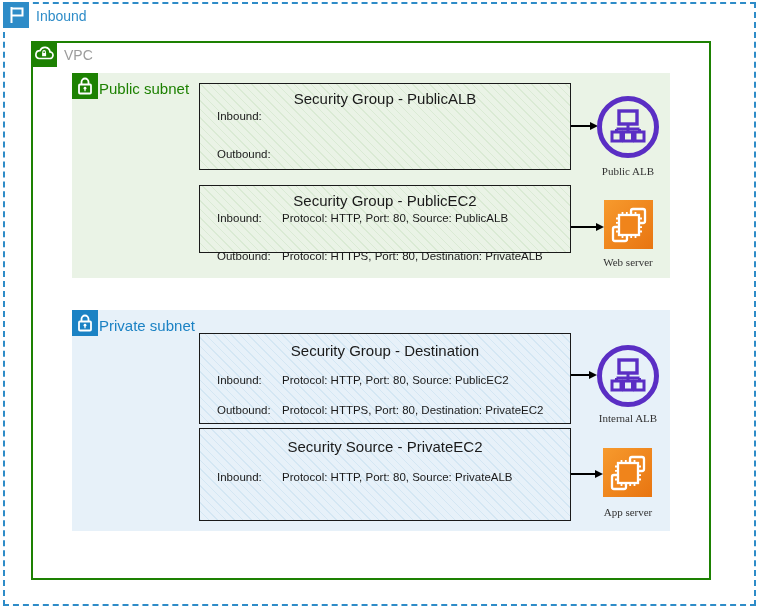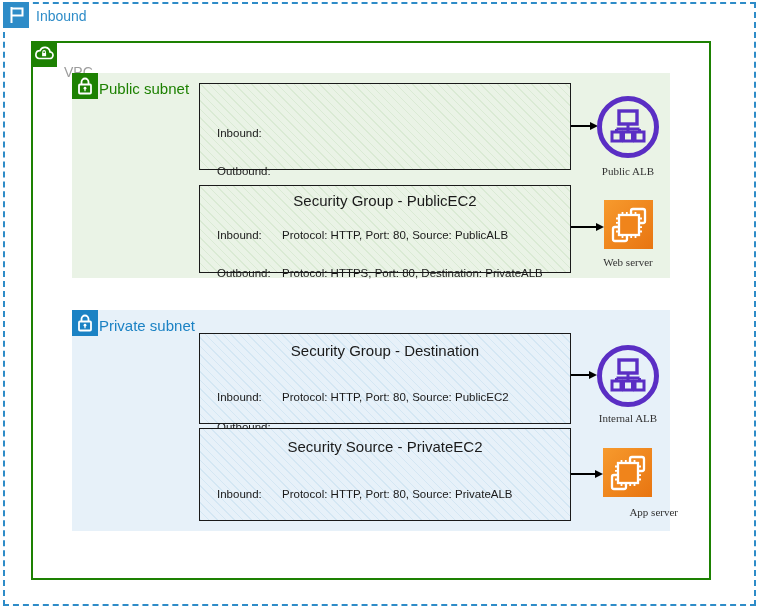--- a/index.html
+++ b/index.html
@@ -8,45 +8,45 @@
   .abs{position:absolute;box-sizing:border-box;}
 
   
   .region-box{left:3px;top:2px;width:753px;height:604px;border:2px dashed var(--region-blue);}
   .region-flag{left:3px;top:2px;width:26px;height:26px;background:var(--region-blue);}
   .region-label{left:36px;top:8px;font-size:14px;color:var(--region-blue);}
 
   
   .vpc-box{left:31px;top:41px;width:680px;height:539px;border:2px solid var(--vpc-green);background:#fff;}
   .vpc-icon{left:31px;top:41px;width:26px;height:26px;background:var(--vpc-green);}
-  .vpc-label{left:64px;top:64px;font-size:14px;color:#9c9c9c;}
+  .vpc-label{left:64px;top:47px;font-size:14px;color:#9c9c9c;}
 
   
   .subnet{width:598px;left:72px;}
   .subnet-public{top:73px;height:205px;background:var(--public-subnet-bg);}
   .subnet-private{top:310px;height:221px;background:var(--private-subnet-bg);}
   .subnet-icon{width:26px;height:26px;}
   .subnet-icon.green{left:72px;top:73px;background:var(--vpc-green);}
   .subnet-icon.blue{left:72px;top:310px;background:var(--private-blue);}
   .subnet-label{font-size:15px;}
   .subnet-label.green{left:99px;top:80px;color:var(--vpc-green);}
   .subnet-label.blue{left:99px;top:317px;color:var(--private-blue);}
 
   
   .sg{left:199px;width:372px;border:1px solid #1a1a1a;}
   .sg-public{background-color:var(--public-subnet-bg);
     background-image:repeating-linear-gradient(45deg,rgba(29,129,2,0.08) 0,rgba(29,129,2,0.08) 1px,transparent 1px,transparent 6px);}
   .sg-private{background-color:var(--private-subnet-bg);
     background-image:repeating-linear-gradient(45deg,rgba(20,126,186,0.09) 0,rgba(20,126,186,0.09) 1px,transparent 1px,transparent 6px);}
   .sg1{top:83px;height:87px;}
-  .sg2{top:185px;height:88px;}
+  .sg2{top:185px;height:68px;}
   .sg3{top:333px;height:91px;}
   .sg4{top:428px;height:93px;}
   .sg-title{position:absolute;left:0;width:100%;text-align:center;font-size:15px;color:#1a1a1a;}
-  .sg-row{position:absolute;left:17px;right:6px;display:flex;align-items:flex-end;margin-top:17px;}
+  .sg-row{position:absolute;left:17px;right:6px;display:flex;align-items:flex-end;}
   .sg-lbl{flex:0 0 65px;font-size:11.5px;color:#1a1a1a;}
   .sg-val{font-size:11.5px;color:#1a1a1a;}
 
   
   .arrow{height:0;border-top:2px solid #000;}
   .arrow::after{content:'';position:absolute;right:-8px;top:-5px;width:0;height:0;
     border-left:8px solid #000;border-top:4px solid transparent;border-bottom:4px solid transparent;}
 
   
   .alb-circle{width:62px;height:62px;border-radius:50%;border:5px solid var(--alb-purple);
@@ -97,20 +97,21 @@
     <svg viewBox="0 0 26 26" width="26" height="26">
       <rect x="7" y="11.5" width="12" height="9" rx="1" fill="none" stroke="#fff" stroke-width="1.8"></rect>
       <path d="M9.5 11.5 V9 a3.5 3.5 0 0 1 7 0 V11.5" fill="none" stroke="#fff" stroke-width="1.8"></path>
       <circle cx="13" cy="15.2" r="1.4" fill="#fff"></circle>
       <path d="M13 15.8 V18.3" stroke="#fff" stroke-width="1.2"></path>
     </svg>
   </div>
   <div class="abs subnet-label blue">Private subnet</div>
 
   <div class="abs sg sg1 sg-public">
+    <div class="sg-title" style="top:6px">Security Group - PublicALB</div>
     <div class="sg-row" style="top:26px">
       <span class="sg-lbl">Inbound:</span>
     </div>
     <div class="sg-row" style="top:64px">
       <span class="sg-lbl">Outbound:</span>
     </div>
   </div>
 
   <div class="abs sg sg2 sg-public">
     <div class="sg-title" style="top:6px">Security Group - PublicEC2</div>
@@ -125,20 +126,21 @@
   </div>
 
   <div class="abs sg sg3 sg-private">
     <div class="sg-title" style="top:8px">Security Group - Destination</div>
     <div class="sg-row" style="top:40px">
       <span class="sg-lbl">Inbound:</span>
       <span class="sg-val">Protocol: HTTP, Port: 80, Source: PublicEC2</span>
     </div>
     <div class="sg-row" style="top:70px">
       <span class="sg-lbl">Outbound:</span>
+      <span class="sg-val">Protocol: HTTPS, Port: 80, Destination: PrivateEC2</span>
     </div>
   </div>
 
   <div class="abs sg sg4 sg-private">
     <div class="sg-title" style="top:9px">Security Source - PrivateEC2</div>
     <div class="sg-row" style="top:42px">
       <span class="sg-lbl">Inbound:</span>
       <span class="sg-val">Protocol: HTTP, Port: 80, Source: PrivateALB</span>
     </div>
   </div>
@@ -191,15 +193,15 @@
       <rect x="4" y="22" width="14" height="14" rx="2" fill="none" stroke="#fff" stroke-width="2.3"></rect>
       <g stroke="#fff" stroke-width="1.8" fill="none">
         <path d="M13.5 7 V10 M17.8 7 V10 M22.2 7 V10 M26.5 7 V10"></path>
         <path d="M13.5 30 V33 M17.8 30 V33 M22.2 30 V33 M26.5 30 V33"></path>
         <path d="M7 13.5 H10 M7 17.8 H10 M7 22.2 H10 M7 26.5 H10"></path>
         <path d="M30 13.5 H33 M30 17.8 H33 M30 22.2 H33 M30 26.5 H33"></path>
       </g>
       <rect x="10" y="10" width="20" height="20" fill="#F0841B" stroke="#fff" stroke-width="2.3"></rect>
     </svg>
   </div>
-  <div class="abs node-label" style="left:578px;top:506px;text-align:right;">App server</div>
+  <div class="abs node-label" style="left:578px;top:506px;">App server</div>
 
 </div>
 
 </body></html>

